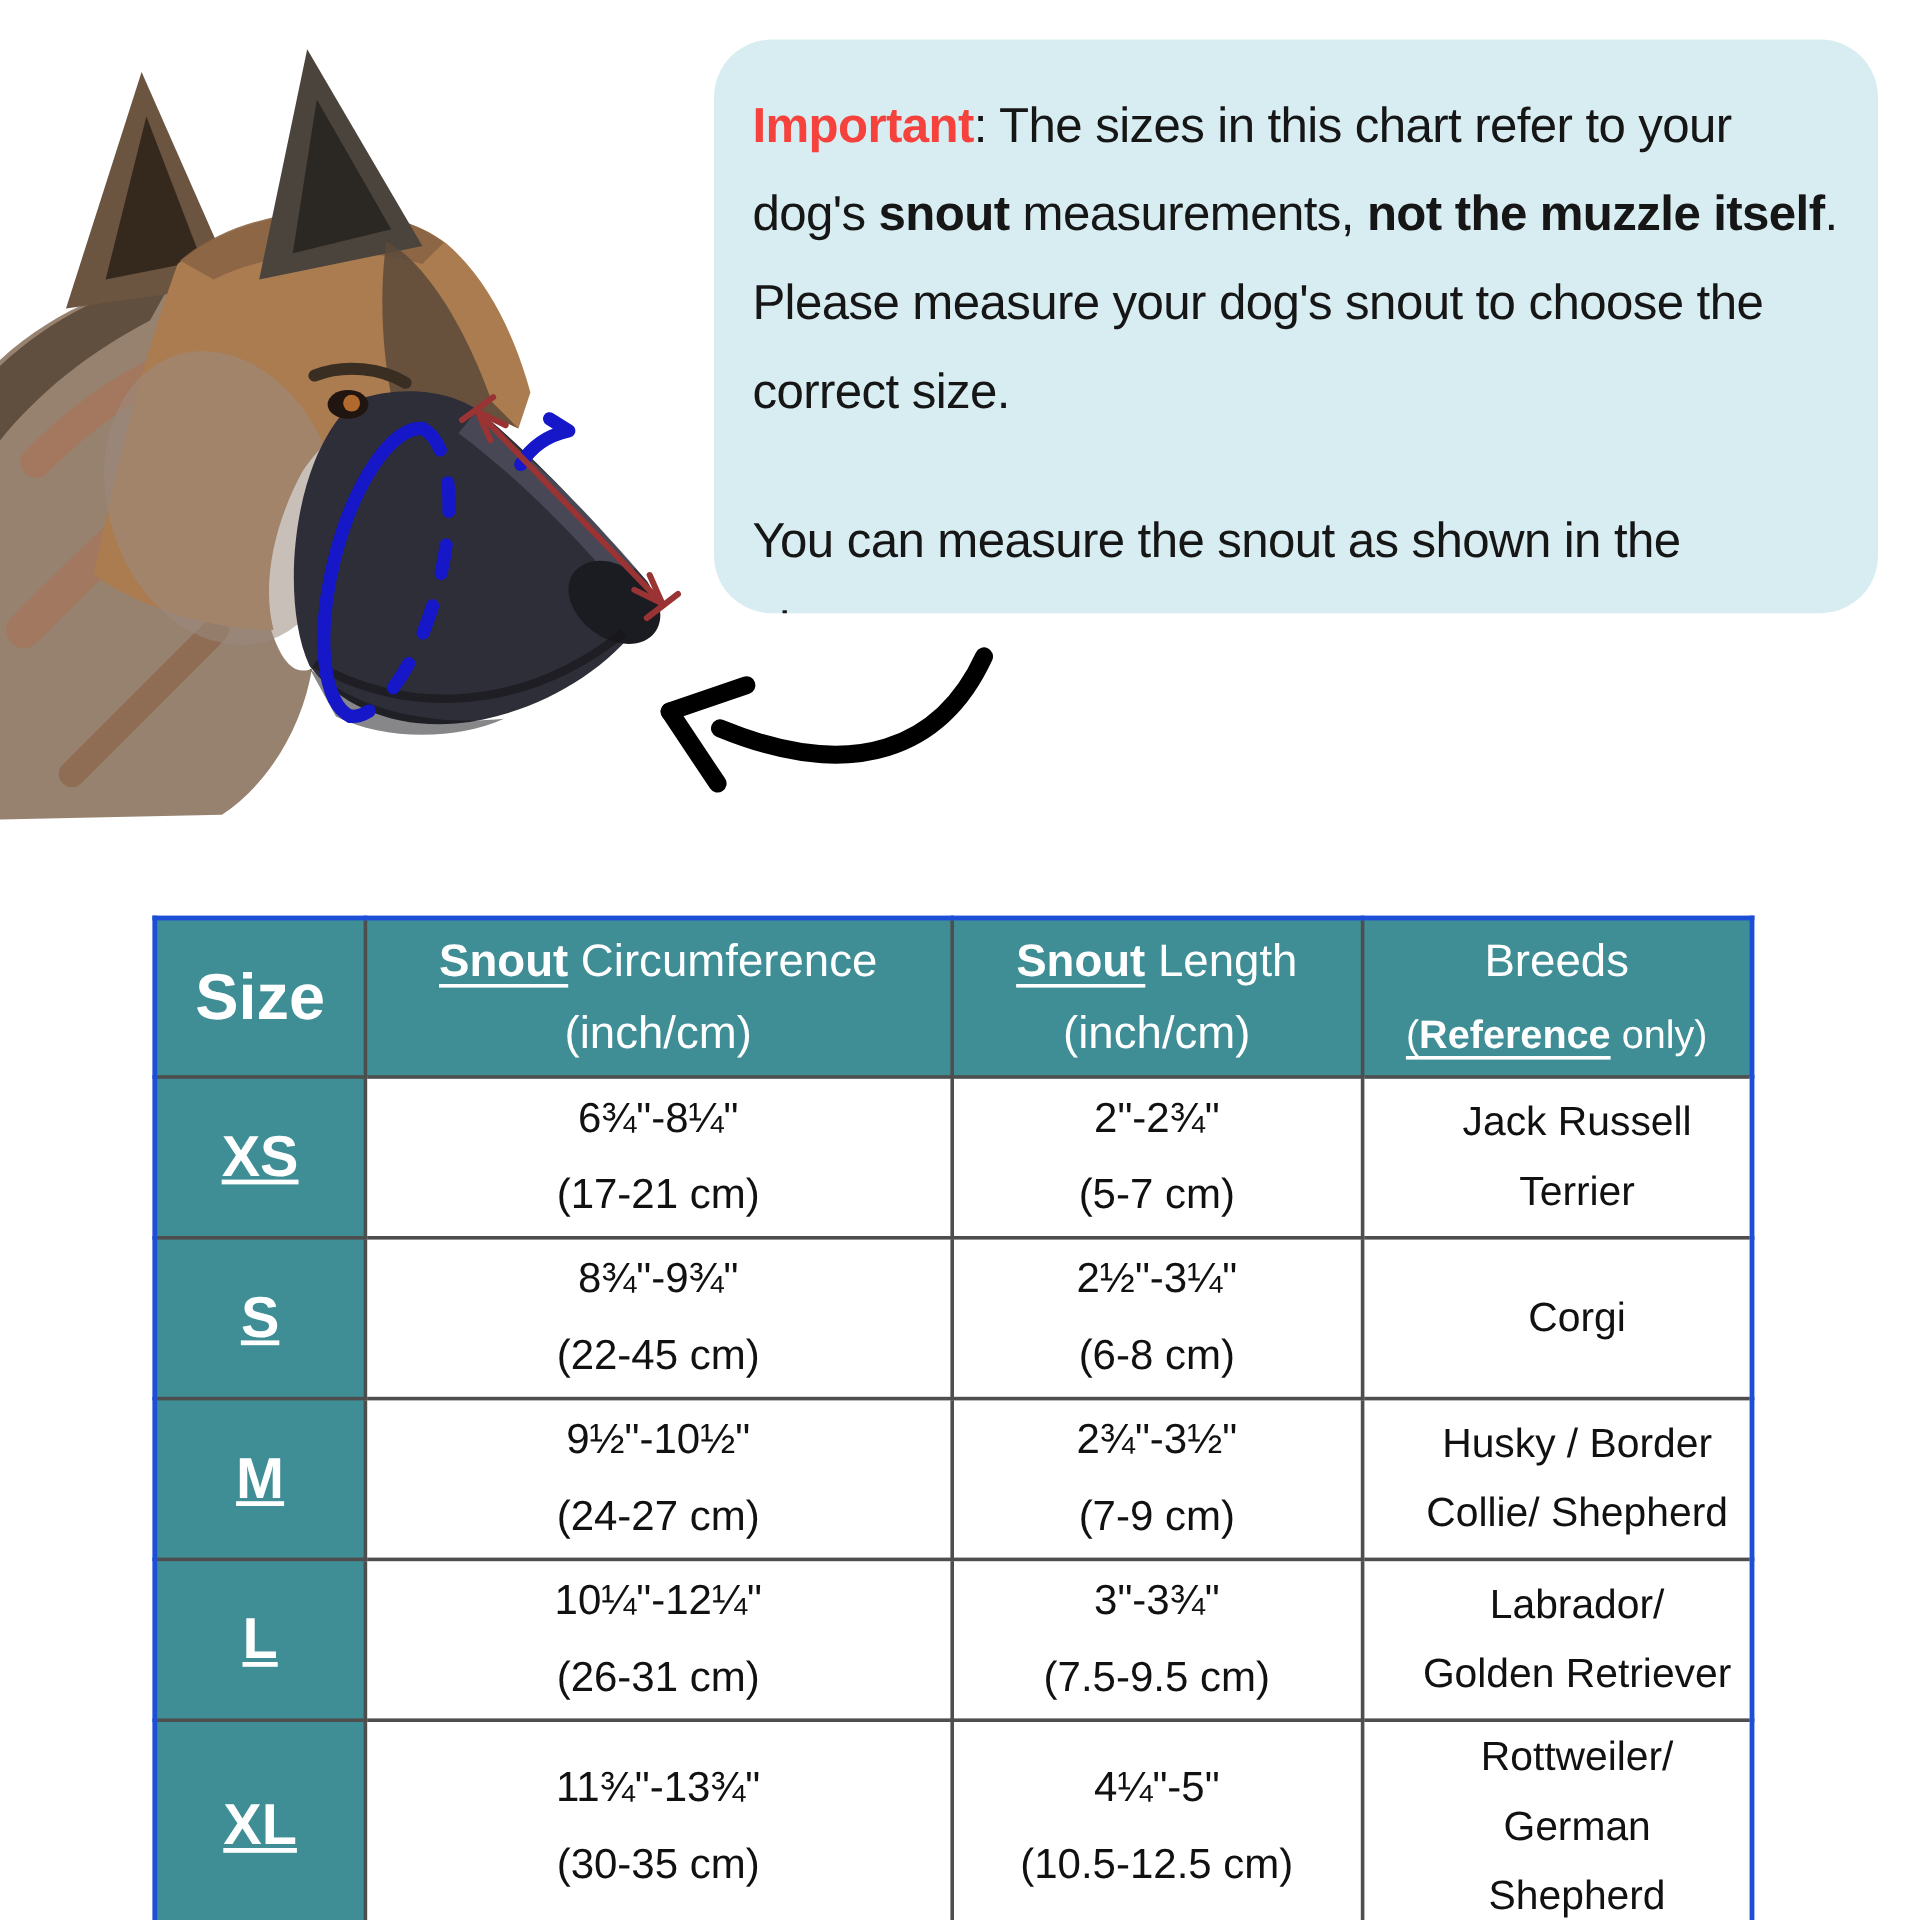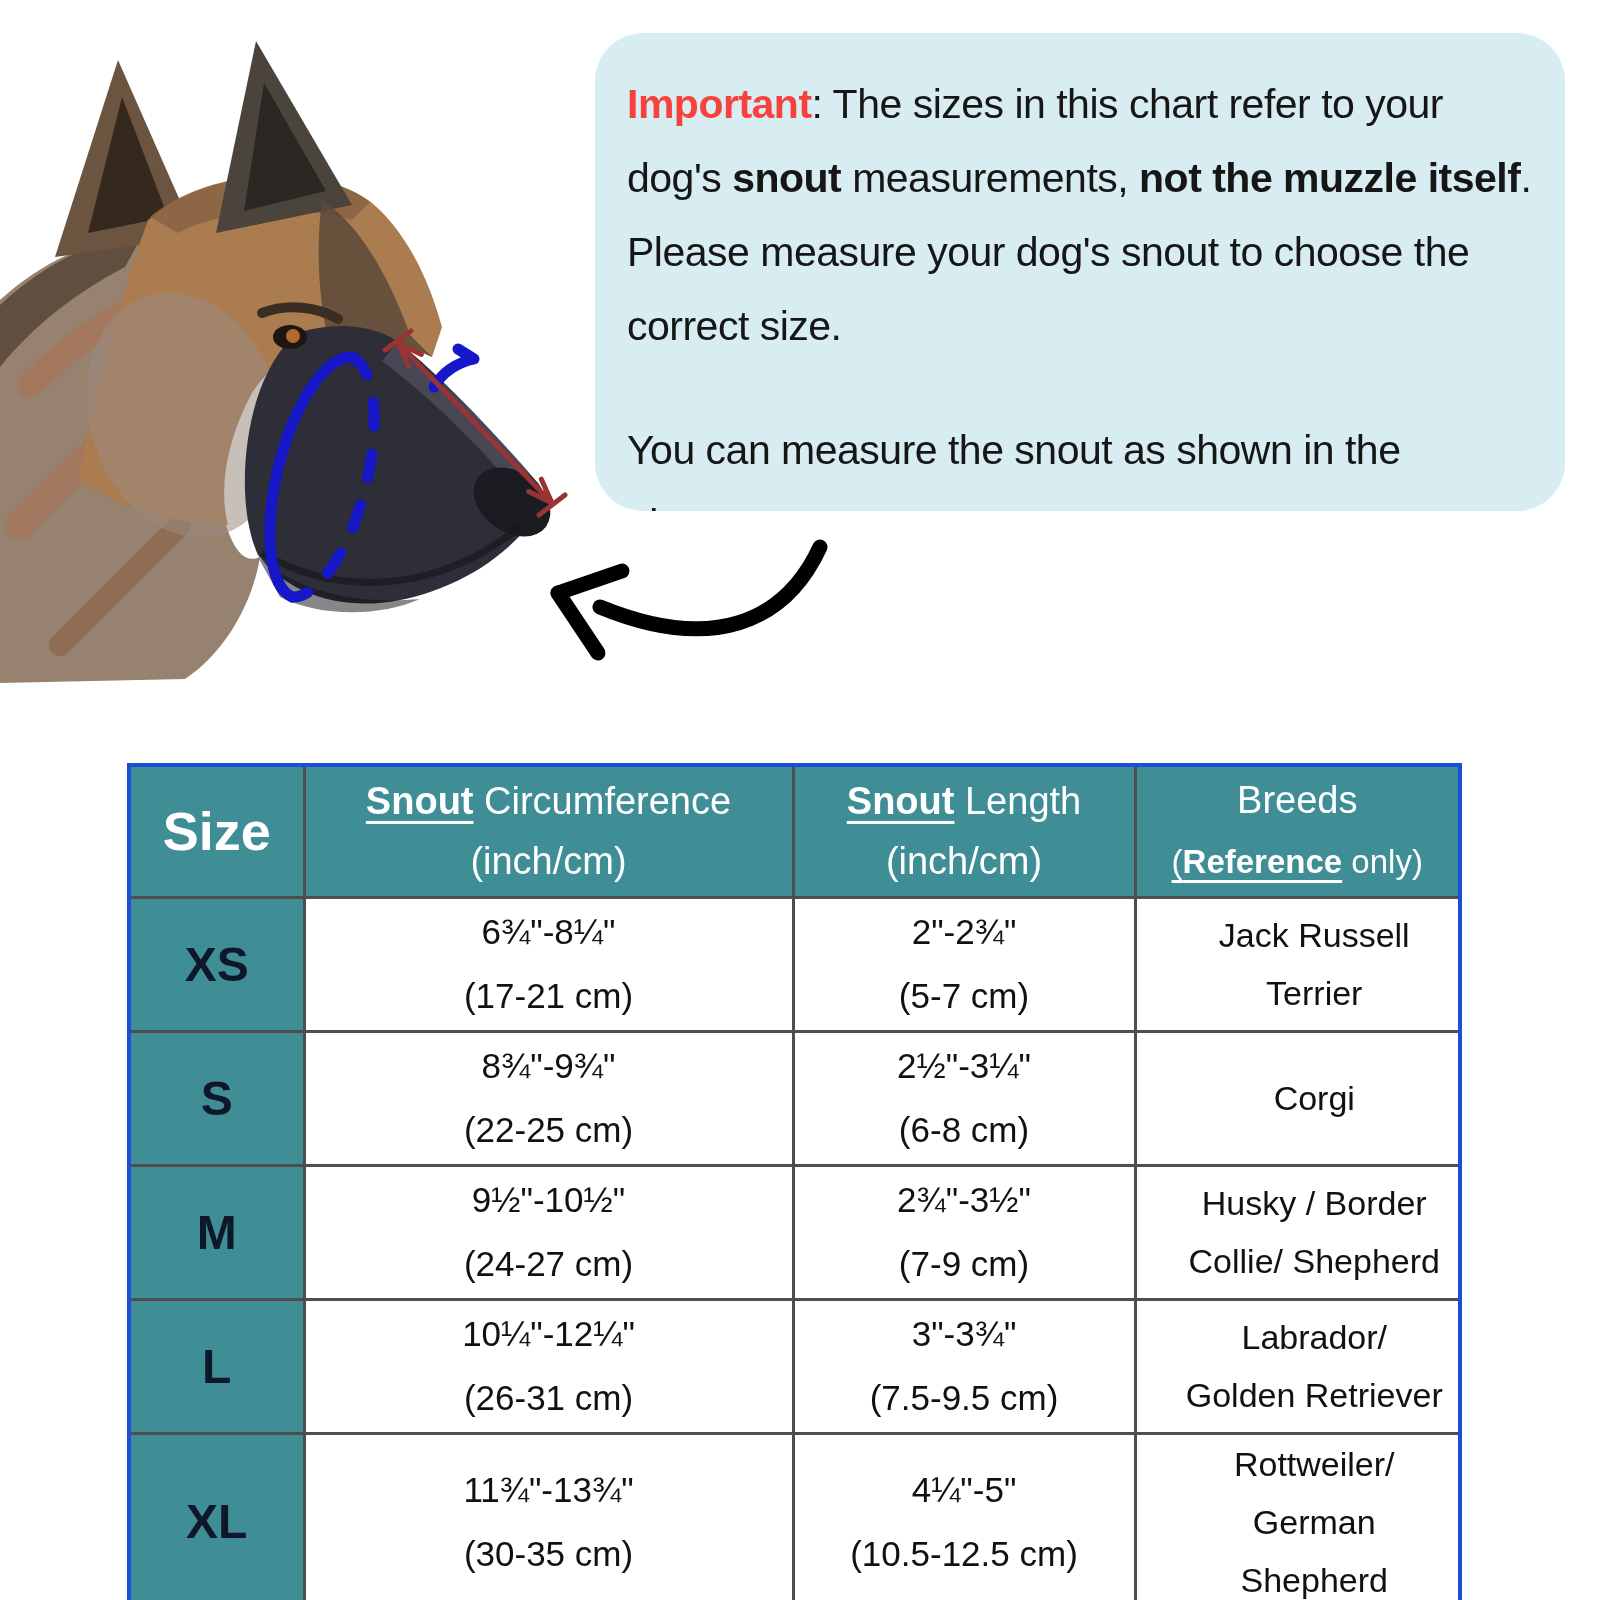--- a/index.html
+++ b/index.html
@@ -40,21 +40,21 @@
   .size-chart th,.size-chart td{
     border:3px solid var(--table-border);
     text-align:center;vertical-align:middle;padding:0 6px;
   }
   .size-chart thead tr{height:132px;}
   .size-chart tbody tr{height:134px;}
   .size-chart th{background:var(--teal);color:#ffffff;font-weight:normal;}
   .hdr-line{font-size:38px;line-height:60px;}
   th.col-size .hdr-line{font-size:54px;font-weight:bold;line-height:60px;}
   td.size-cell{
-    background:var(--teal);color:#0f172a;font-weight:bold;font-size:48px;
+    background:var(--teal);color:#ffffff;font-weight:bold;font-size:48px;text-decoration:underline;
   }
   td.val{font-size:35px;color:#111;background:#ffffff;}
   td.val div{line-height:64px;}
   td.breeds{font-size:34px;padding-left:40px;}
   td.breeds div{line-height:58px;}
 </style>
 </head>
 <body>
 
 <div class="dog-wrap">
@@ -159,21 +159,21 @@
         </td>
         <td class="val breeds">
           <div>Jack Russell</div>
           <div>Terrier</div>
         </td>
       </tr>
       <tr>
         <td class="size-cell">S</td>
         <td class="val">
           <div>8¾"-9¾"</div>
-          <div>(22-25 cm)</div>
+          <div>(22-45 cm)</div>
         </td>
         <td class="val">
           <div>2½"-3¼"</div>
           <div>(6-8 cm)</div>
         </td>
         <td class="val breeds">
           <div>Corgi</div>
         </td>
       </tr>
       <tr>

